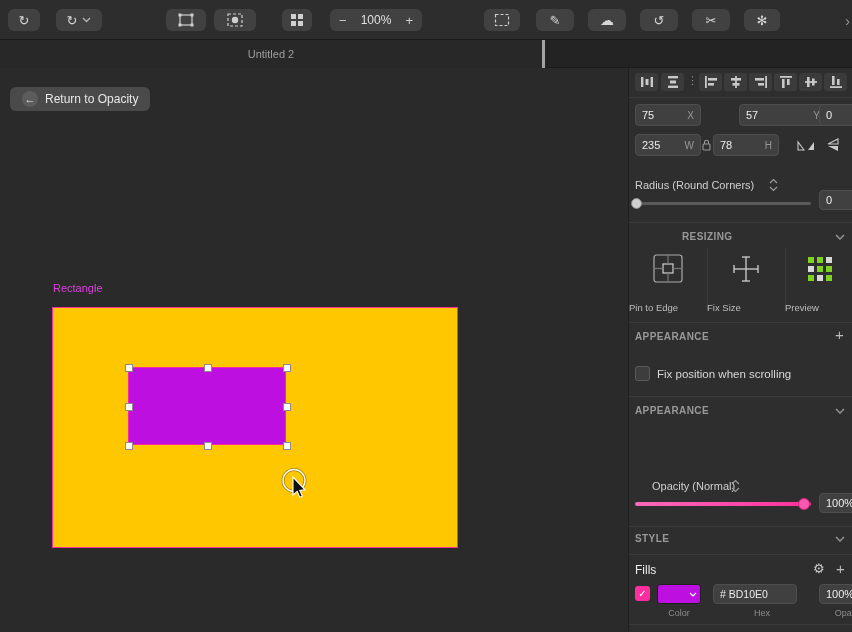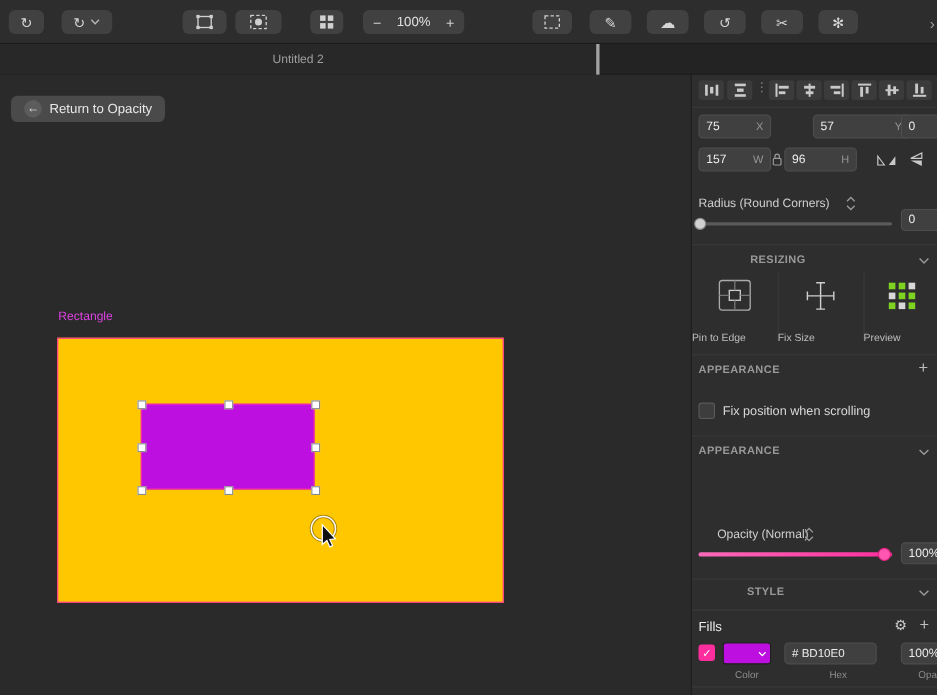--- a/index.html
+++ b/index.html
@@ -221,31 +221,31 @@
     </div>
     <div class="field" style="left:78px;top:36px;width:88px;margin-left:32px;">
       <span>57</span>
       <span class="suffix">Y</span>
     </div>
     <div class="field" style="left:190px;top:36px;width:62px;">
       <span>0</span>
     </div>
 
     <div class="field" style="left:6px;top:66px;width:66px;">
-      <span>157</span>
+      <span>235</span>
       <span class="suffix">W</span>
     </div>
     <div style="position:absolute;left:73px;top:71px;">
       <svg width="9" height="12" viewBox="0 0 9 12">
         <rect x="1" y="5" width="7" height="6" rx="1" fill="none" stroke="#9a9a9a" stroke-width="1.1"></rect>
         <path d="M2.5 5 V3.2 A2 2 0 0 1 6.5 3.2 V5" fill="none" stroke="#9a9a9a" stroke-width="1.1"></path>
       </svg>
     </div>
     <div class="field" style="left:84px;top:66px;width:66px;">
-      <span>96</span>
+      <span>78</span>
       <span class="suffix">H</span>
     </div>
     <div style="position:absolute;left:166px;top:70px;">
       <svg width="22" height="14" viewBox="0 0 22 14">
         <path d="M9 12 L3 4 L3 12 Z" fill="none" stroke="#c9c9c9" stroke-width="1.1"></path>
         <path d="M13 12 L19 4 L19 12 Z" fill="#c9c9c9"></path>
       </svg>
     </div>
     <div style="position:absolute;left:196px;top:70px;">
       <svg width="16" height="14" viewBox="0 0 16 14">
@@ -336,21 +336,21 @@
         </svg>
     </div>
     <div class="track pink" style="left:6px;top:434px;width:176px;"></div>
     <div class="thumb" style="left:169px;top:430px;width:12px;height:12px;background:#ff57b1;border:1.5px solid #e0217f;"></div>
     <div class="field sm" style="left:190px;top:425px;width:62px;">
       <span>100</span>
         <span style="color:#ececec;">%</span>
     </div>
     <div class="hair" style="top:458px;"></div>
 
-    <div class="shead" style="top:465px;margin-left:44px;">STYLE</div>
+    <div class="shead" style="top:465px;">STYLE</div>
     <div style="position:absolute;left:206px;top:468px;">
       <svg width="10" height="6" viewBox="0 0 10 6">
           <polyline points="1,1 5,5 9,1" fill="none" stroke="#9a9a9a" stroke-width="1.3"></polyline>
         </svg>
     </div>
     <div class="hair" style="top:486px;"></div>
 
     <div class="lbl" style="left:6px;top:495px;font-size:12px;color:#ececec;">Fills</div>
     <div class="gear" style="left:184px;top:494px;">⚙</div>
     <div class="plus" style="left:207px;top:493px;">+</div>

